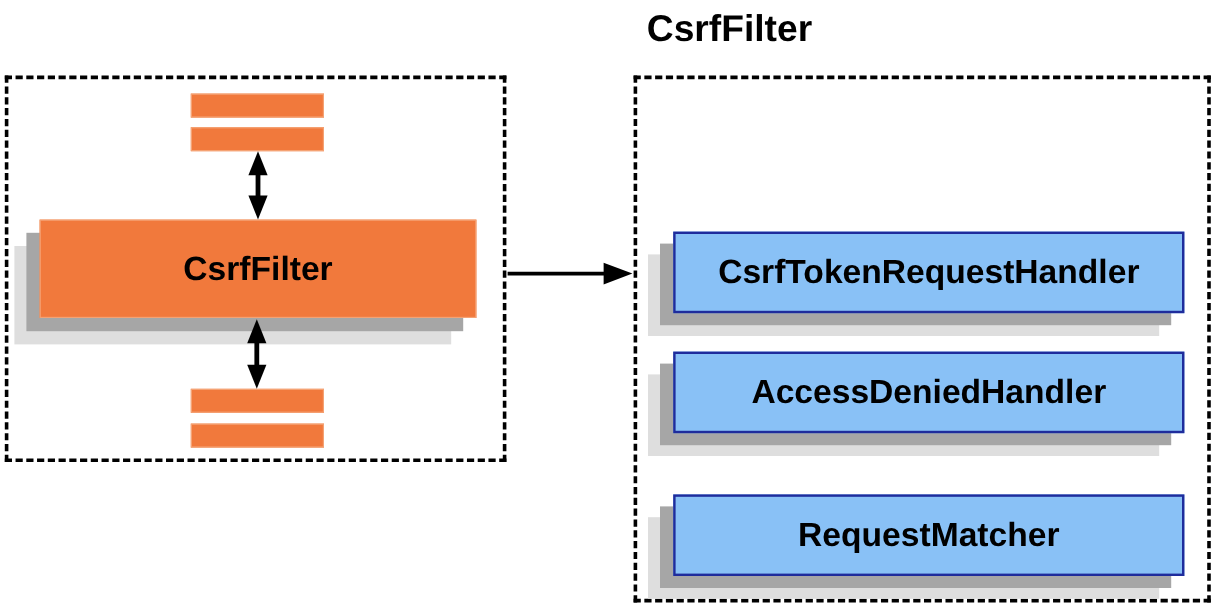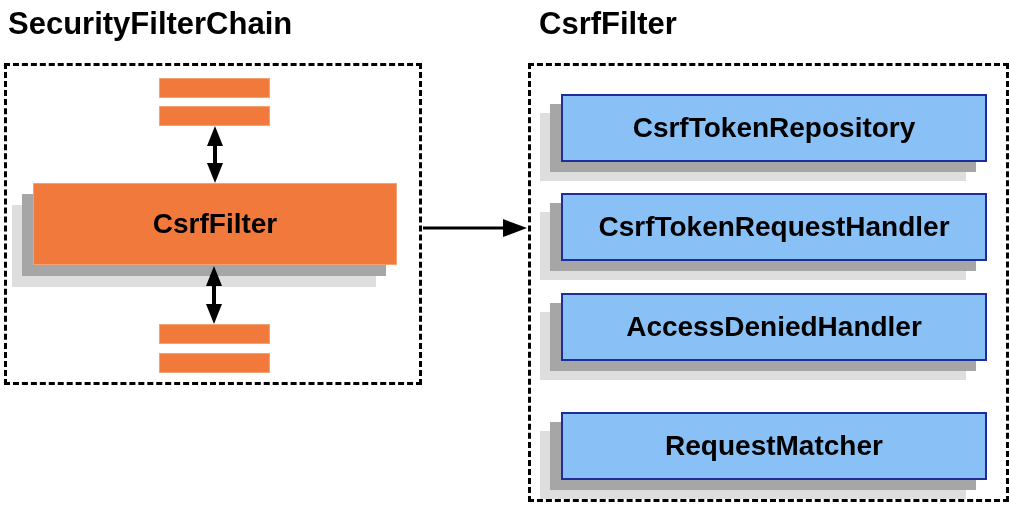--- a/index.html
+++ b/index.html
@@ -88,41 +88,37 @@
     width: 1010px;
     height: 505px;
     pointer-events: none;
   }
 </style>
 </head>
 <body>
 
 <div class="canvas">
 
-  <div class="title title-left">SecurityFilterChain</div>
 
   <div class="title title-right">CsrfFilter</div>
 
   <div class="panel panel-left"></div>
 
   <div class="panel panel-right"></div>
 
   <div class="bar bar-1"></div>
   <div class="bar bar-2"></div>
 
   <div class="filter-box">
     <span>CsrfFilter</span>
   </div>
 
   <div class="bar bar-3"></div>
   <div class="bar bar-4"></div>
 
-  <div class="component-box component-1">
-    <span>CsrfTokenRepository</span>
-  </div>
   <div class="component-box component-2">
     <span>CsrfTokenRequestHandler</span>
   </div>
   <div class="component-box component-3">
     <span>AccessDeniedHandler</span>
   </div>
   <div class="component-box component-4">
     <span>RequestMatcher</span>
   </div>
 

